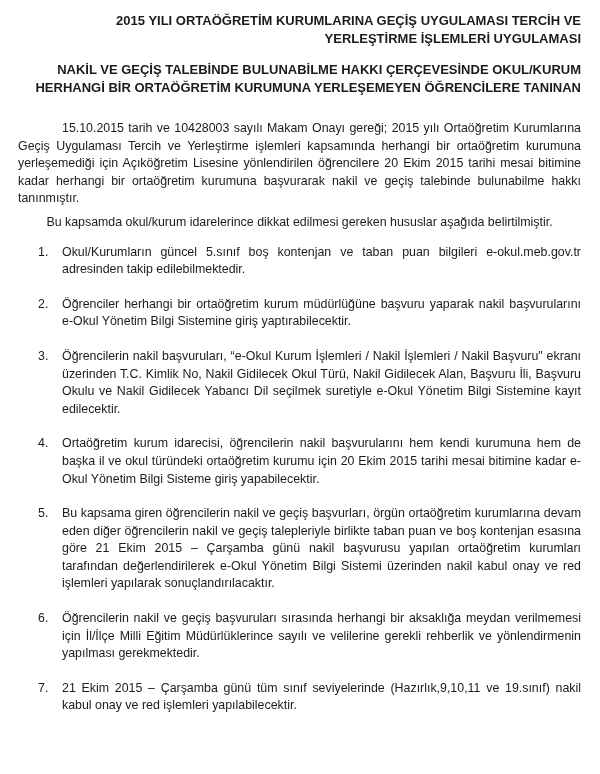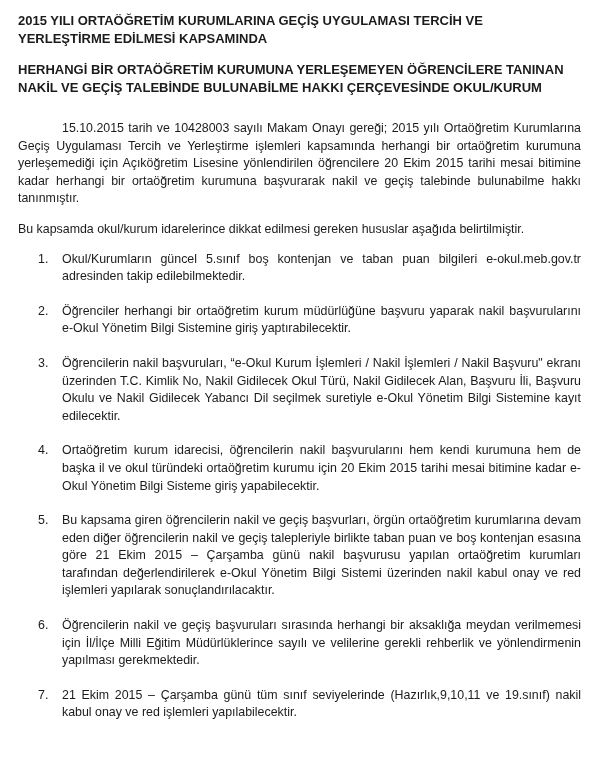--- a/index.html
+++ b/index.html
@@ -17,35 +17,35 @@
     font-family: "Liberation Sans", "DejaVu Sans", sans-serif;
     font-size: 12.4px;
     line-height: 17.6px;
     padding: 12px 19px 0 18px;
     overflow: hidden;
   }
   .heading {
     font-weight: 700;
     font-size: 13px;
     line-height: 18px;
-    text-align: left;
+    text-align: right;
   }
   .heading .hline {
     white-space: nowrap;
   }
   .heading-primary   { margin-bottom: 13px; }
   .heading-secondary { margin-bottom: 0; }
   .intro-paragraph {
     margin: 23px 0 0 0;
     text-align: justify;
     text-indent: 44px;
   }
   .lead-paragraph {
-    margin: 13px 0 0 0;
-    text-align: left;
+    margin: 6px 0 0 0;
+    text-align: center;
   }
   .numbered-list {
     margin-top: 12px;
   }
   .list-item {
     display: flex;
     margin-bottom: 17px;
   }
   .list-item:last-child { margin-bottom: 0; }
   .list-item .num {
@@ -58,26 +58,26 @@
     text-align: justify;
   }
 </style>
 </head>
 <body>
 
 <div class="page">
 
   <div class="heading heading-primary">
     <div class="hline">2015 YILI ORTAÖĞRETİM KURUMLARINA GEÇİŞ UYGULAMASI TERCİH VE</div>
-    <div class="hline">YERLEŞTİRME EDİLMESİ KAPSAMINDA</div>
+    <div class="hline">YERLEŞTİRME İŞLEMLERİ UYGULAMASI</div>
   </div>
 
   <div class="heading heading-secondary">
+    <div class="hline">NAKİL VE GEÇİŞ TALEBİNDE BULUNABİLME HAKKI ÇERÇEVESİNDE OKUL/KURUM</div>
     <div class="hline">HERHANGİ BİR ORTAÖĞRETİM KURUMUNA YERLEŞEMEYEN ÖĞRENCİLERE TANINAN</div>
-    <div class="hline">NAKİL VE GEÇİŞ TALEBİNDE BULUNABİLME HAKKI ÇERÇEVESİNDE OKUL/KURUM</div>
   </div>
 
   <p class="intro-paragraph">15.10.2015 tarih ve 10428003 sayılı Makam Onayı gereği; 2015 yılı Ortaöğretim Kurumlarına Geçiş Uygulaması Tercih ve Yerleştirme işlemleri kapsamında herhangi bir ortaöğretim kurumuna yerleşemediği için Açıköğretim Lisesine yönlendirilen öğrencilere 20 Ekim 2015 tarihi mesai bitimine kadar herhangi bir ortaöğretim kurumuna başvurarak nakil ve geçiş talebinde bulunabilme hakkı tanınmıştır.</p>
 
   <p class="lead-paragraph">Bu kapsamda okul/kurum idarelerince dikkat edilmesi gereken hususlar aşağıda belirtilmiştir.</p>
 
   <div class="numbered-list">
 
     <div class="list-item">
       <span class="num">1.</span>

